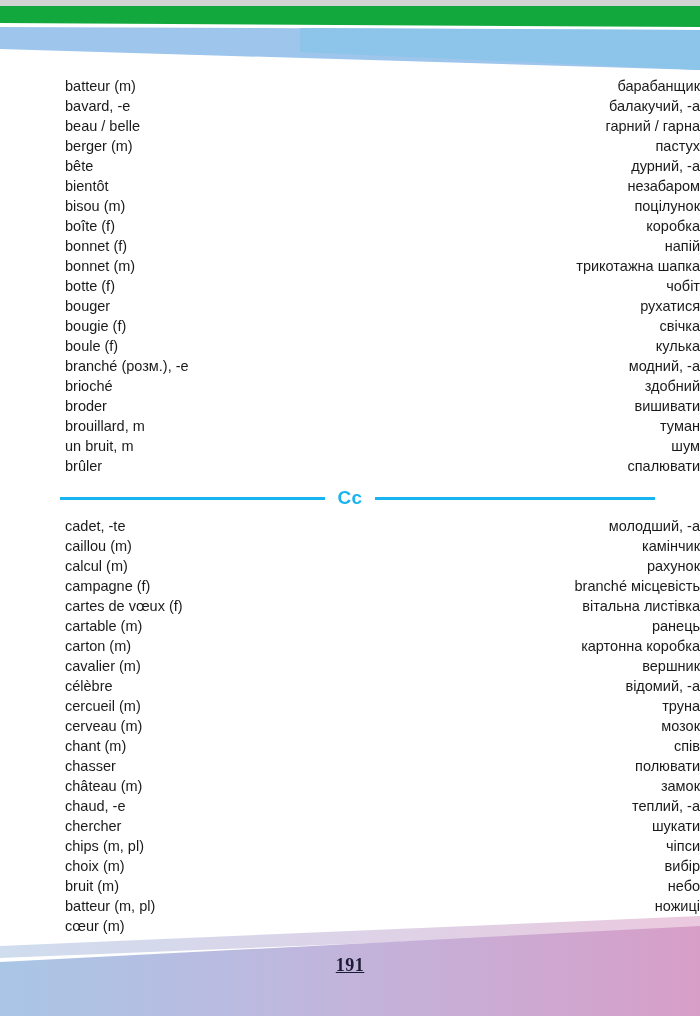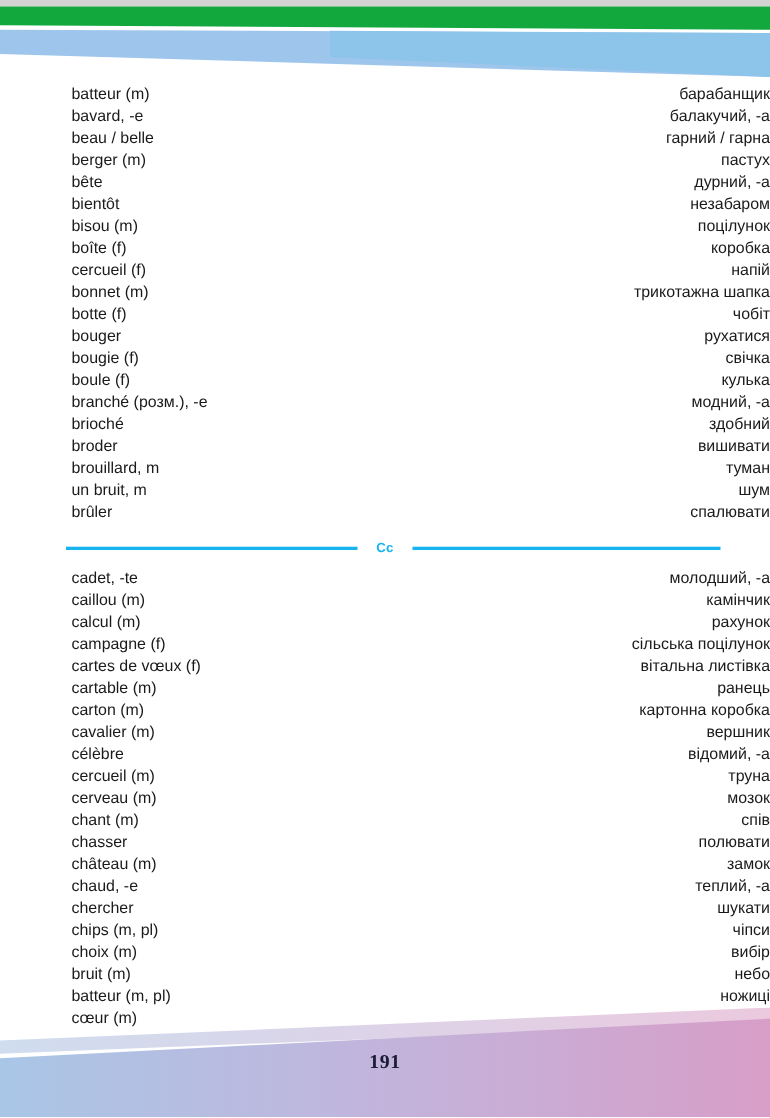--- a/index.html
+++ b/index.html
@@ -30,20 +30,21 @@
   .page-number {
     position:absolute;
     left:0; width:700px;
     top:955px;
     text-align:center;
     font-family:"Liberation Serif", serif;
     font-weight:bold;
     font-size:18px;
     color:#1b1b33;
     letter-spacing:0.5px;
+    text-decoration:underline;
   }
 
   
   .content {
     position:absolute;
     left:0; top:76px;
     width:604px;
   }
   .entries { width:700px; }
 
@@ -82,21 +83,21 @@
     height:3px;
     background:#18b4f0;
   }
   .divider .rule-left  { left:60px;  width:265px; }
   .divider .rule-right { left:375px; width:280px; }
   .divider .letter {
     position:absolute;
     top:0; left:325px;
     width:50px;
     text-align:center;
-    font-size:12px;
+    font-size:19px;
     font-weight:bold;
     color:#18b4f0;
     line-height:26px;
     letter-spacing:0.3px;
   }
 </style>
 </head>
 <body>
 
 <div id="page">
@@ -137,21 +138,21 @@
         </div>
         <div class="row">
           <div class="term">bisou (m)</div>
           <div class="gloss">поцілунок</div>
         </div>
         <div class="row">
           <div class="term">boîte (f)</div>
           <div class="gloss">коробка</div>
         </div>
         <div class="row">
-          <div class="term">cercueil (f)</div>
+          <div class="term">bonnet (f)</div>
           <div class="gloss">напій</div>
         </div>
         <div class="row">
           <div class="term">bonnet (m)</div>
           <div class="gloss">трикотажна шапка</div>
         </div>
         <div class="row">
           <div class="term">botte (f)</div>
           <div class="gloss">чобіт</div>
         </div>
@@ -203,21 +204,21 @@
         <div class="row">
           <div class="term">caillou (m)</div>
           <div class="gloss">камінчик</div>
         </div>
         <div class="row">
           <div class="term">calcul (m)</div>
           <div class="gloss">рахунок</div>
         </div>
         <div class="row">
           <div class="term">campagne (f)</div>
-          <div class="gloss">сільська поцілунок</div>
+          <div class="gloss">branché місцевість</div>
         </div>
         <div class="row">
           <div class="term">cartes de vœux (f)</div>
           <div class="gloss">вітальна листівка</div>
         </div>
         <div class="row">
           <div class="term">cartable (m)</div>
           <div class="gloss">ранець</div>
         </div>
         <div class="row">

